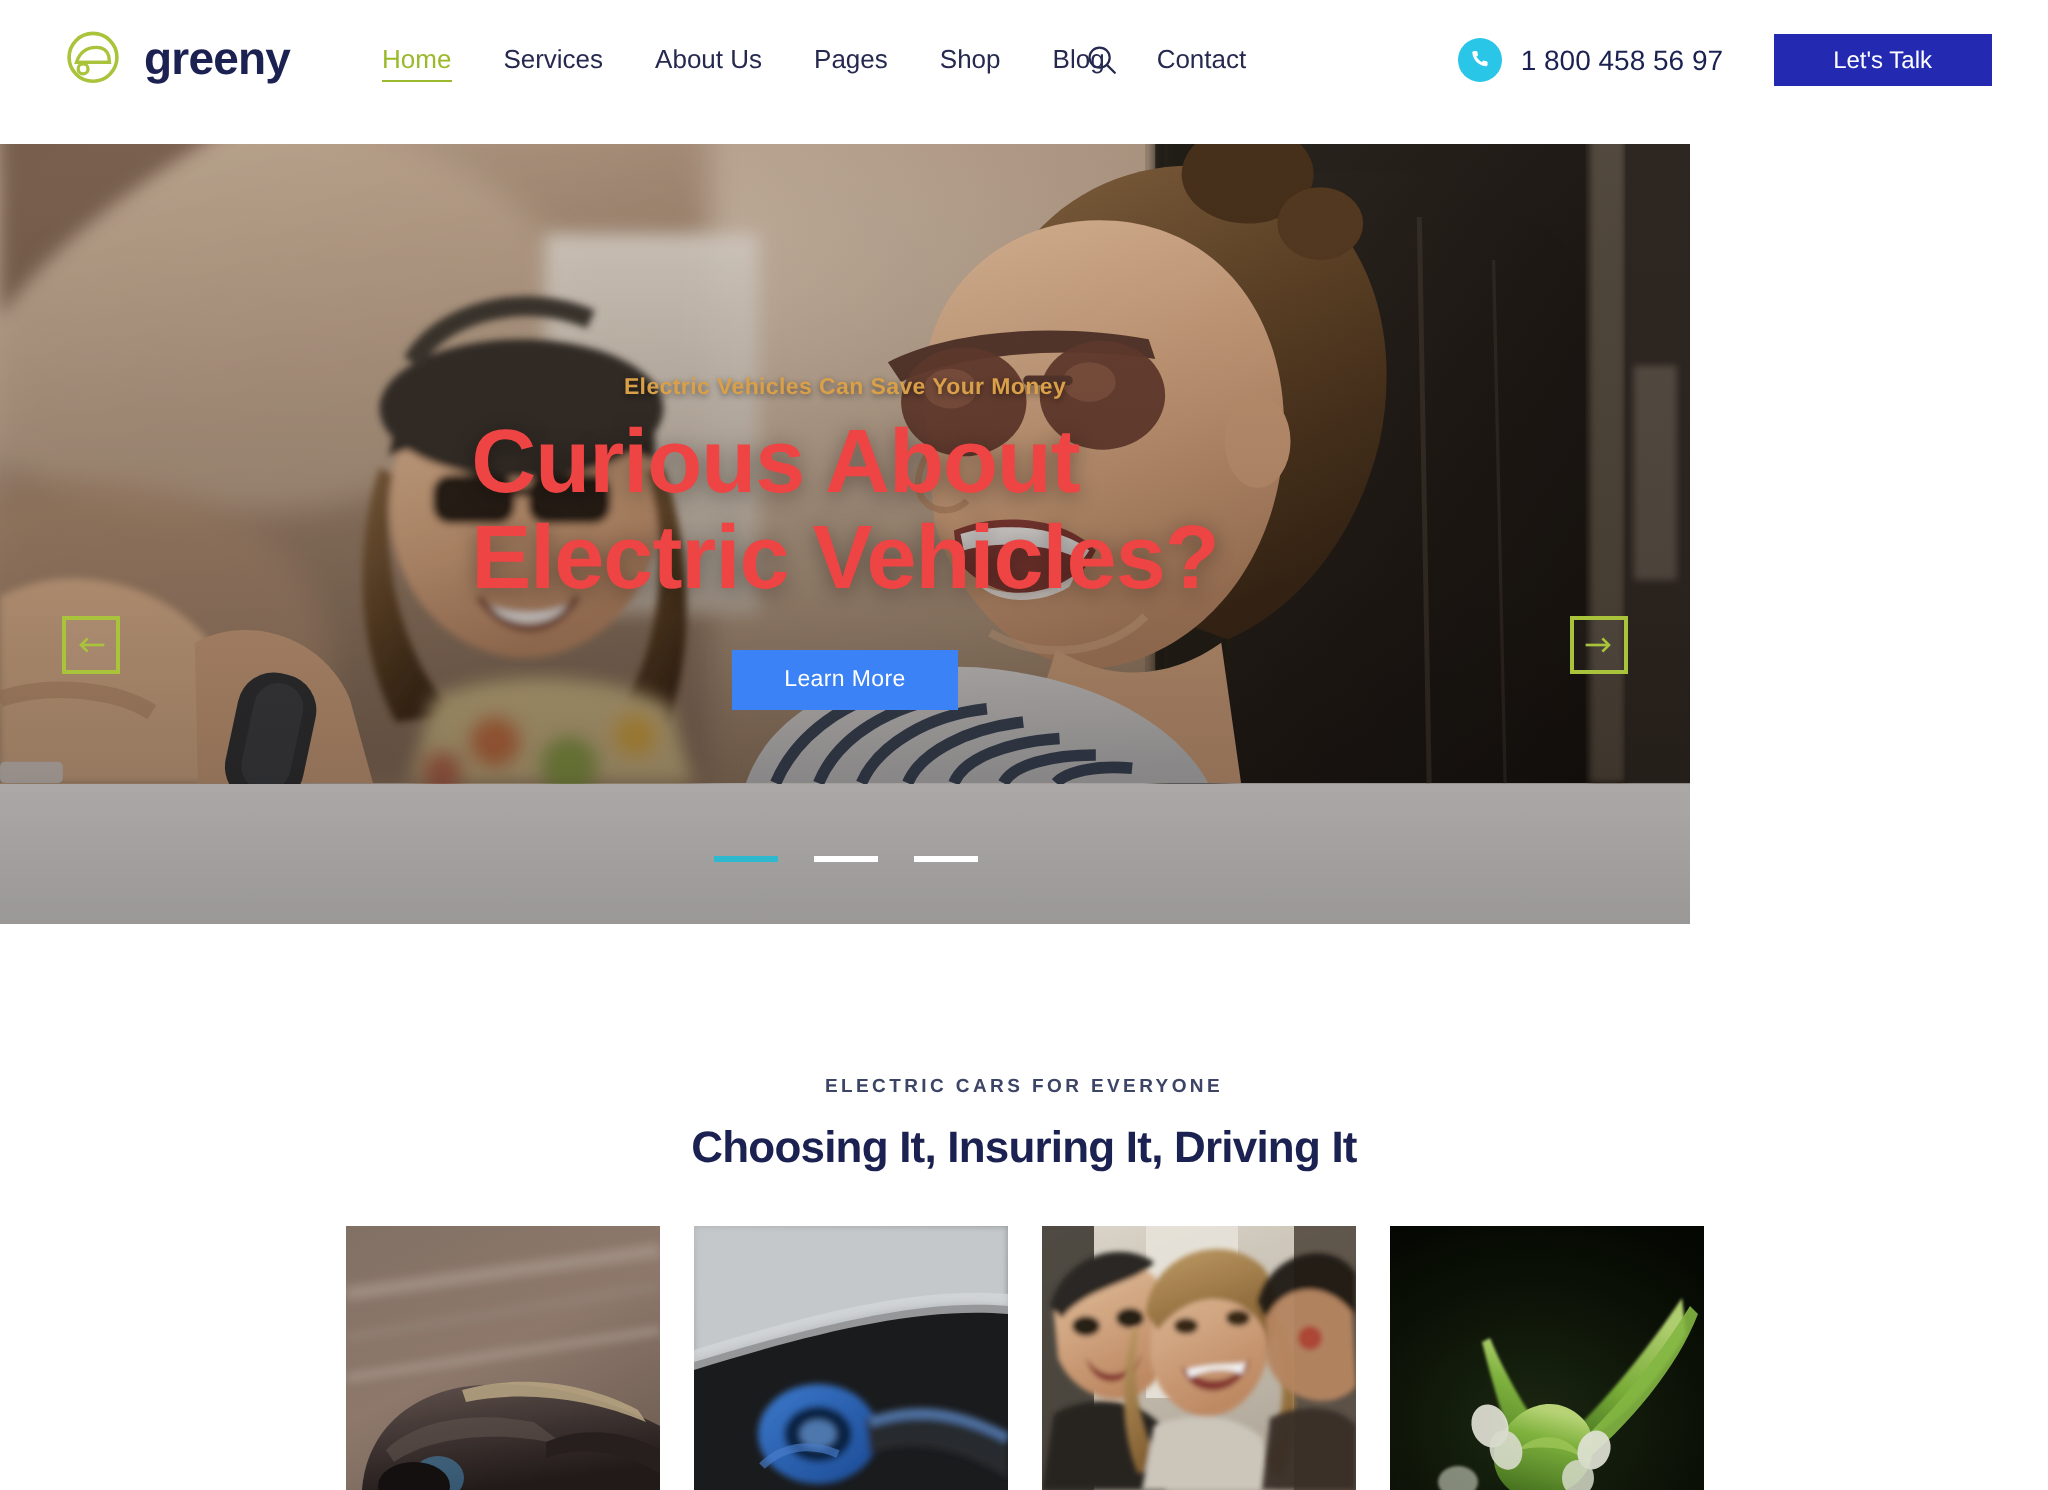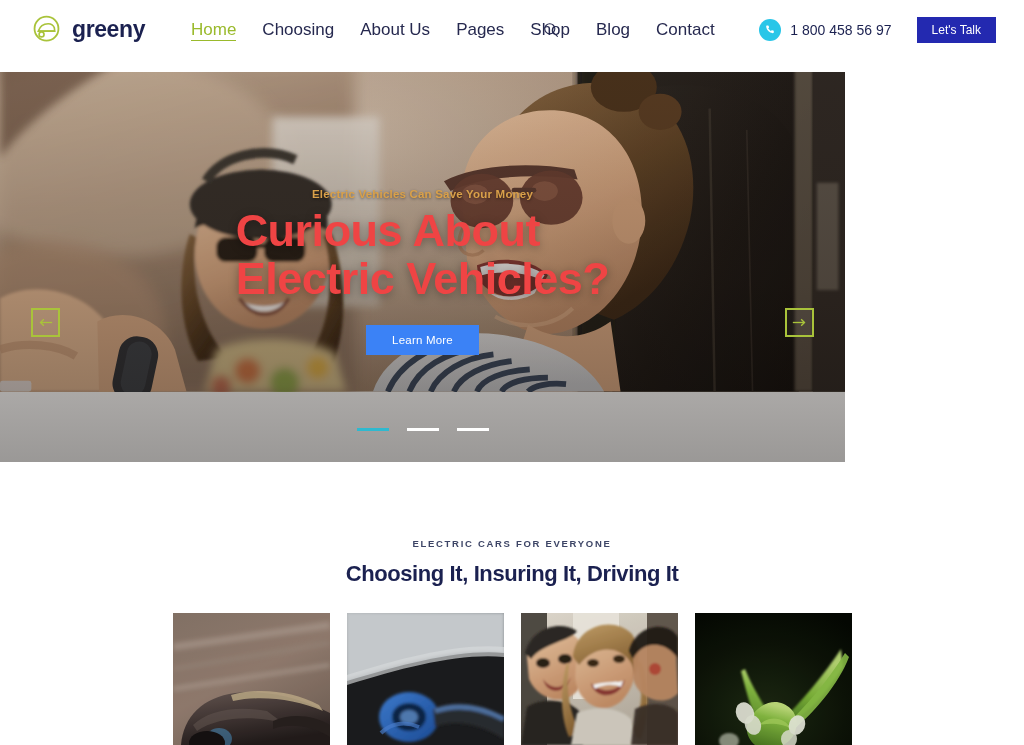--- a/index.html
+++ b/index.html
@@ -24,21 +24,21 @@
   .logo-text{
     font-size:23px; font-weight:bold; color:#1b2150;
     letter-spacing:-0.4px; line-height:1;
   }
 
   .nav{
     position:absolute; left:178px; top:0; height:59px;
     display:flex; align-items:center; gap:0;
   }
   .nav-item{
-    font-size:17px; color:#26294f; font-weight:500;
+    font-size:13px; color:#26294f; font-weight:500;
     padding:0 13px; height:59px; display:flex; align-items:center;
     position:relative; cursor:pointer; white-space:nowrap;
   }
   .nav-item.active{ color:#9aba2c; }
   .nav-item.active:after{
     content:""; position:absolute; left:13px; right:13px; bottom:18px;
     height:1.5px; background:#9aba2c;
   }
   .search-btn{
     position:absolute; left:537px; top:0; height:59px; width:28px;
@@ -58,21 +58,21 @@
     background:#29c6e8; display:flex; align-items:center; justify-content:center;
     flex:0 0 auto;
   }
   .phone-num{
     font-size:14px; color:#1b2150; font-weight:500; white-space:nowrap;
   }
   .lets-talk{
     background:#2329b0; color:#ffffff; border:none;
     font-family:"Liberation Sans", sans-serif;
     font-size:12px; font-weight:500;
-    padding:0 15px; height:26px; line-height:26px;
+    padding:0 30px; height:26px; line-height:26px;
     margin-right:28px; cursor:pointer; white-space:nowrap;
   }
 
   
   .hero{
     position:absolute; top:59px; left:0; width:845px; height:403px;
     overflow:hidden;
   }
   .hero-photo{ position:absolute; inset:0; }
   .hero-shade{
@@ -154,21 +154,21 @@
         <path d="M10 22 C12 16 16 13 22 13 C26 13 28.5 15 29.5 18 L30 22 Z" fill="none" stroke="#a9c33a" stroke-width="2"></path>
         <path d="M10 22 L30 22" stroke="#a9c33a" stroke-width="2" fill="none"></path>
         <circle cx="14" cy="26" r="3" fill="none" stroke="#a9c33a" stroke-width="2"></circle>
       </svg>
     </span>
     <span class="logo-text">greeny</span>
   </div>
 
   <nav class="nav">
     <a class="nav-item active">Home</a>
-    <a class="nav-item">Choosing</a>
+    <a class="nav-item">Services</a>
     <a class="nav-item">About Us</a>
     <a class="nav-item">Pages</a>
     <a class="nav-item">Shop</a>
     <a class="nav-item">Blog</a>
     <a class="nav-item">Contact</a>
   </nav>
 
   <div class="search-btn">
     <svg width="16" height="16" viewBox="0 0 20 20">
       <circle cx="8.5" cy="8.5" r="6.3" fill="none" stroke="#26294f" stroke-width="1.4"></circle>

